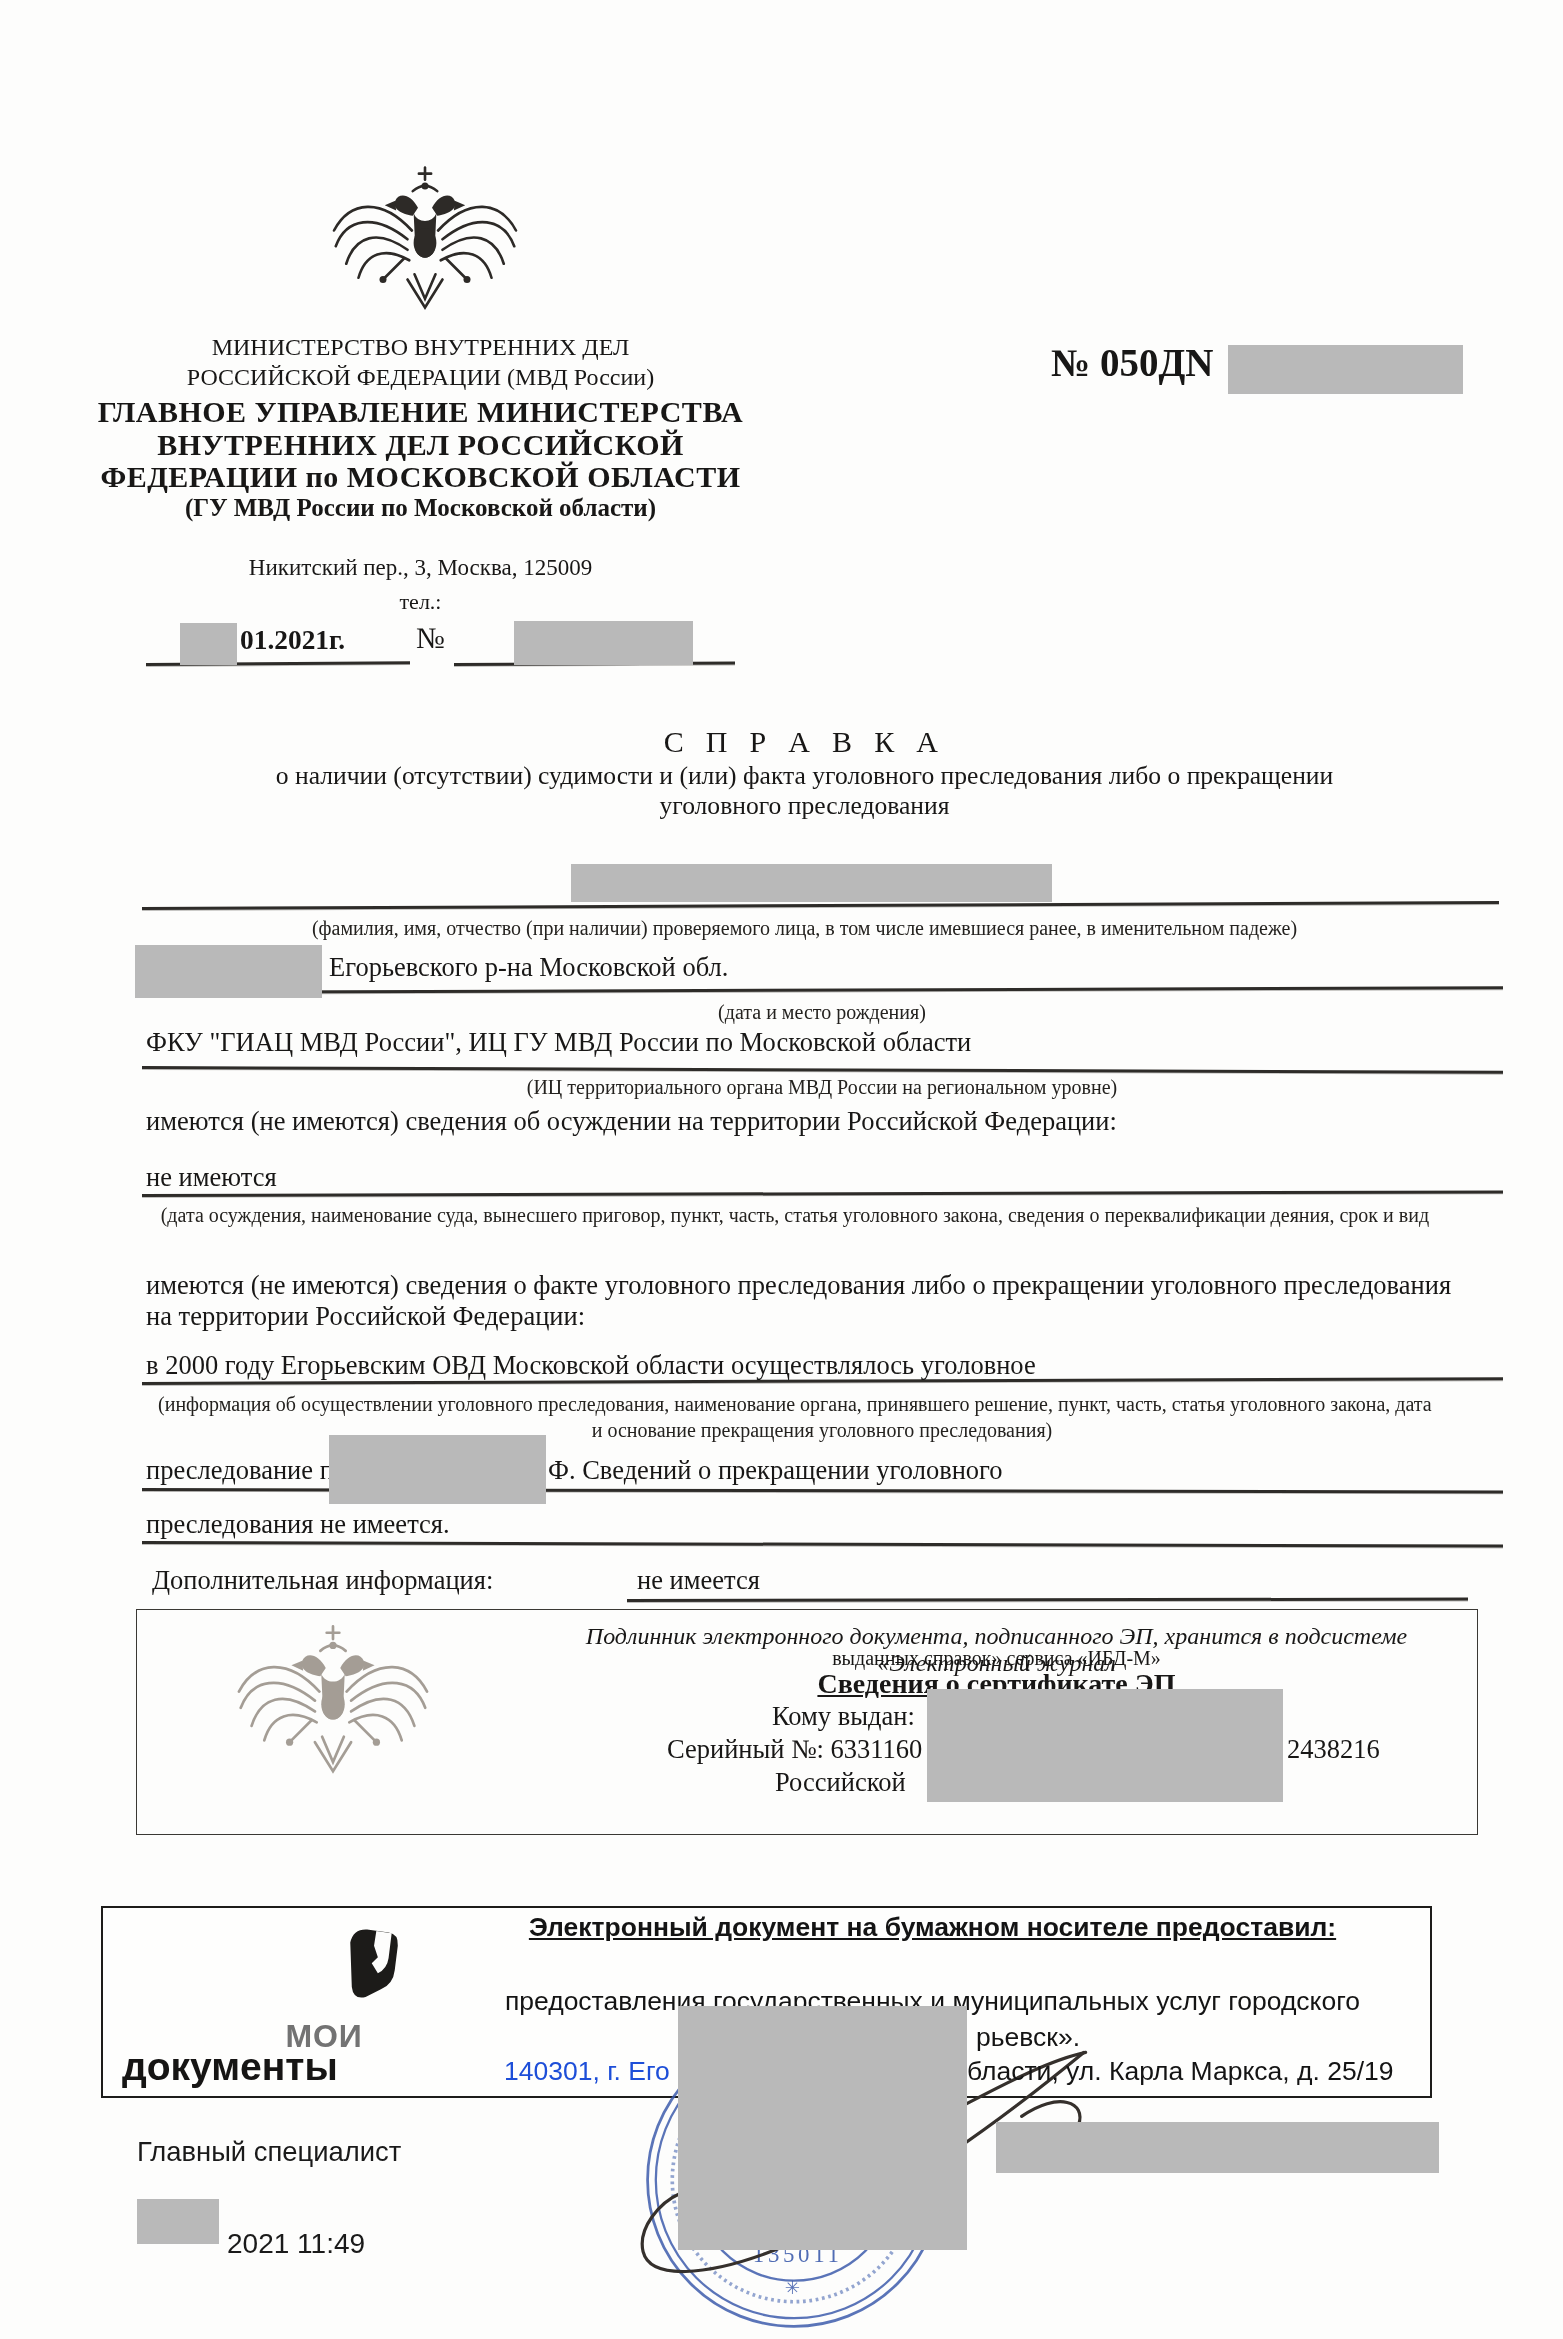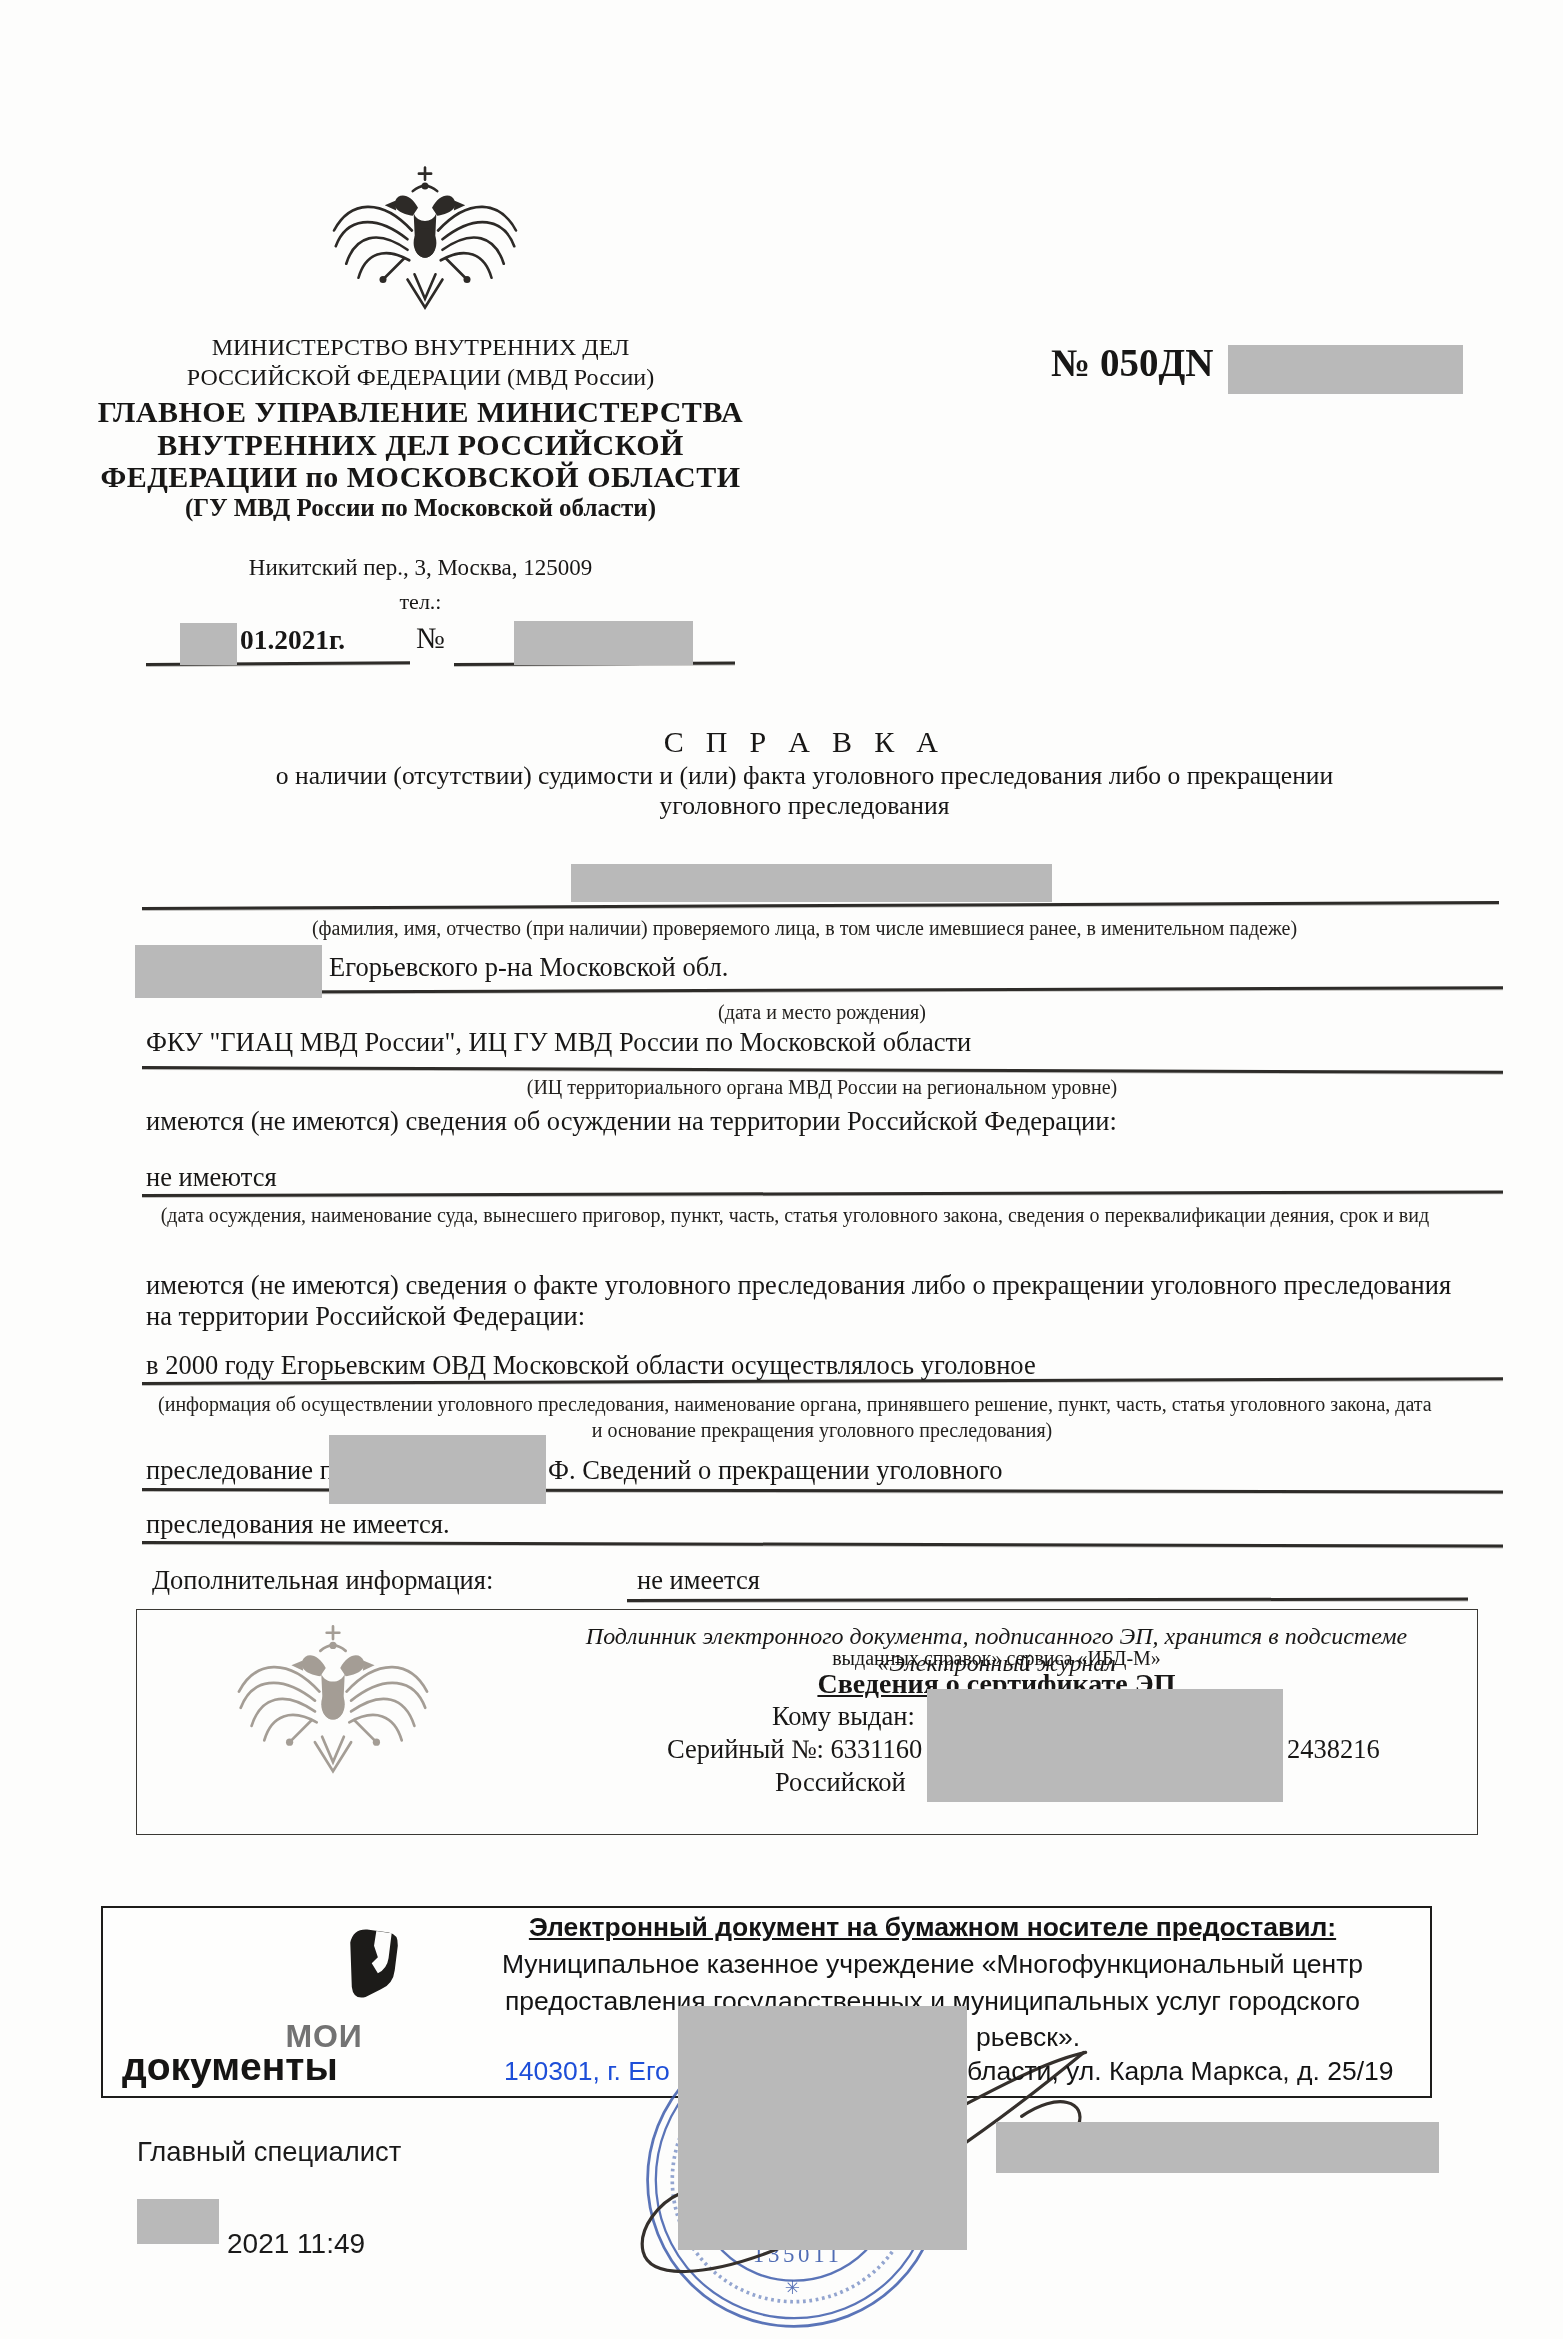--- a/index.html
+++ b/index.html
@@ -166,21 +166,20 @@
   <div class="blk" style="left:338px;top:1915px;width:69px;height:95px;z-index:10;">
     <svg viewBox="0 0 90 104" width="69" height="95">
       <path d="M 16 26 Q 20 8 38 9 L 66 13 Q 79 15 78 30 L 74 62 Q 72 80 56 87 L 36 97 Q 20 101 18 84 Z" fill="#1c1b19"></path>
       <path d="M 50 11 L 70 14 L 66 46 Q 64 60 52 66 L 44 53 L 52 45 L 47 30 Z" fill="#fdfdfc"></path>
     </svg>
   </div>
   <div class="abs san ctr" style="left:270px;top:2018px;width:108px;font-size:32px;font-weight:800;letter-spacing:0.9px;color:#737373;z-index:10;">МОИ</div>
   <div class="abs san" style="left:122px;top:2045px;font-size:39px;font-weight:700;color:#161514;z-index:10;white-space:nowrap;">документы</div>
 
   <div class="abs san ctr" style="left:439px;top:1912px;width:987px;font-size:26.5px;font-weight:700;text-decoration:underline;color:#141414;z-index:10;">Электронный документ на бумажном носителе предоставил:</div>
-  <div class="abs san ctr" style="left:439px;top:1949px;width:987px;font-size:26.5px;color:#141414;z-index:10;">Муниципальное казенное учреждение «Многофункциональный центр</div>
   <div class="abs san ctr" style="left:439px;top:1986px;width:987px;font-size:26.5px;color:#141414;z-index:10;">предоставления государственных и муниципальных услуг городского</div>
   <div class="txt san" style="left:976px;top:2022px;font-size:26.5px;color:#141414;">рьевск».</div>
   <div class="txt san" style="left:504px;top:2056px;font-size:26.5px;color:#1d4ed8;">140301, г. Его</div>
   <div class="txt san" style="left:967px;top:2056px;font-size:26.5px;color:#141414;">бласти, ул. Карла Маркса, д. 25/19</div>
 
   <div class="redact" style="left:678px;top:2006px;width:289px;height:244px;"></div>
   <div class="redact" style="left:996px;top:2122px;width:443px;height:51px;"></div>
 
   <div class="txt san" style="left:137px;top:2136px;font-size:27.4px;color:#1a1a1a;">Главный специалист</div>
   <div class="redact" style="left:137px;top:2199px;width:82px;height:45px;"></div>

